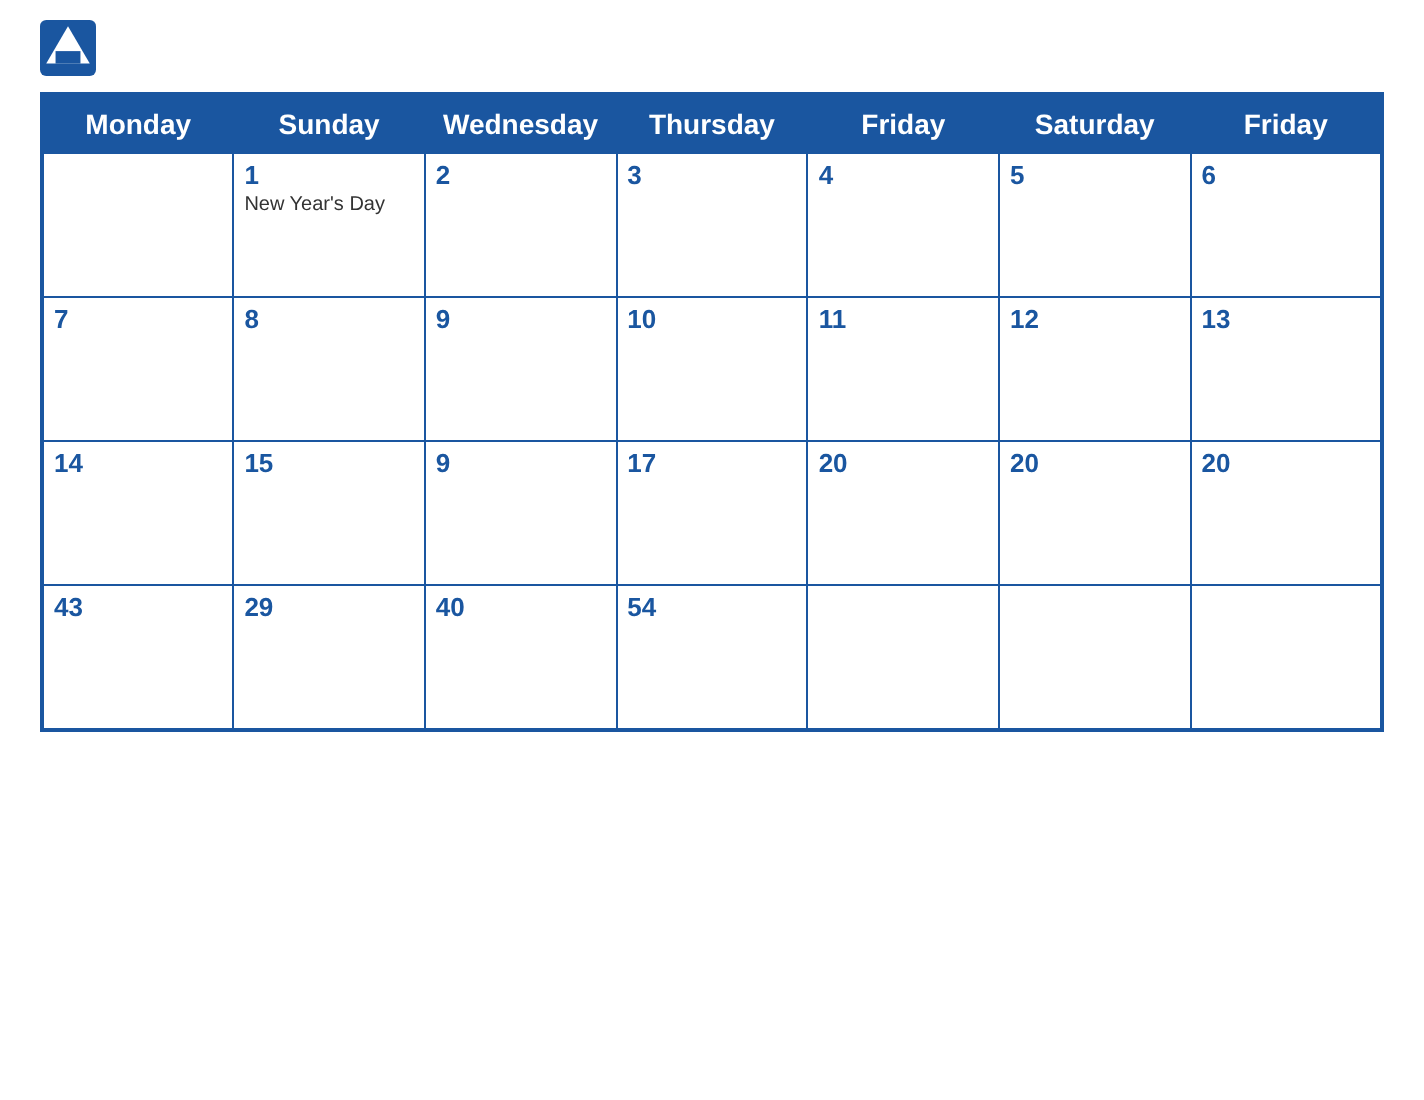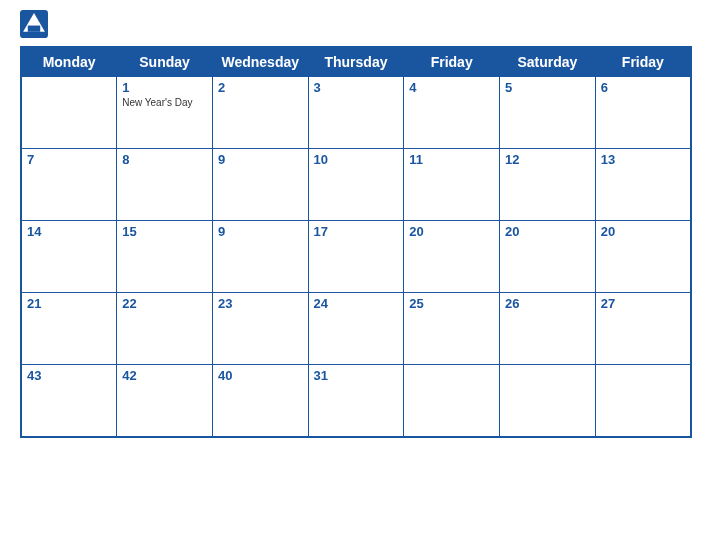--- a/index.html
+++ b/index.html
@@ -206,52 +206,29 @@
         </td>
         <td>
           <span class="day-number">20</span>
         </td>
         <td>
           <span class="day-number">20</span>
         </td>
       </tr>
       <tr>
         <td>
-          <span class="day-number">21</span>
-        </td>
-        <td>
-          <span class="day-number">22</span>
-        </td>
-        <td>
-          <span class="day-number">23</span>
-        </td>
-        <td>
-          <span class="day-number">24</span>
-        </td>
-        <td>
-          <span class="day-number">25</span>
-        </td>
-        <td>
-          <span class="day-number">26</span>
-        </td>
-        <td>
-          <span class="day-number">27</span>
-        </td>
-      </tr>
-      <tr>
-        <td>
           <span class="day-number">43</span>
         </td>
         <td>
-          <span class="day-number">42</span>
+          <span class="day-number">29</span>
         </td>
         <td>
           <span class="day-number">40</span>
         </td>
         <td>
-          <span class="day-number">31</span>
+          <span class="day-number">54</span>
         </td>
         <td></td>
         <td></td>
         <td></td>
       </tr>
     </tbody>
 </table>
 
 </body></html>

